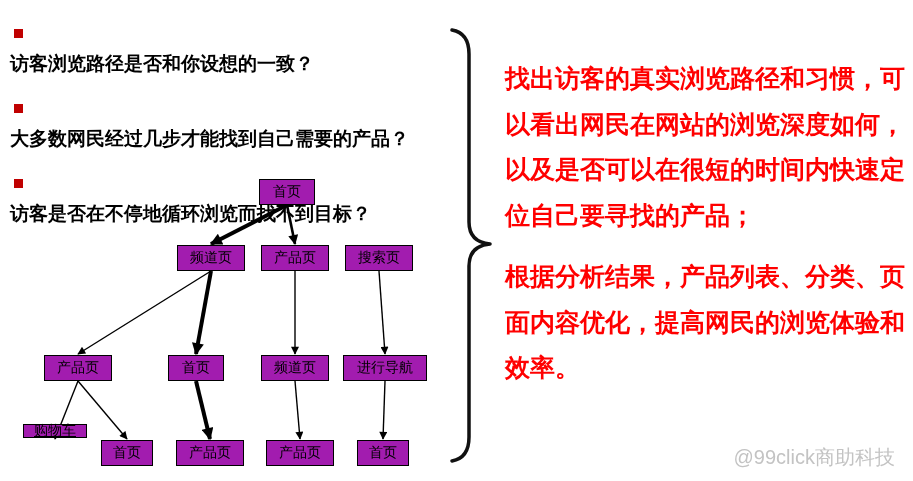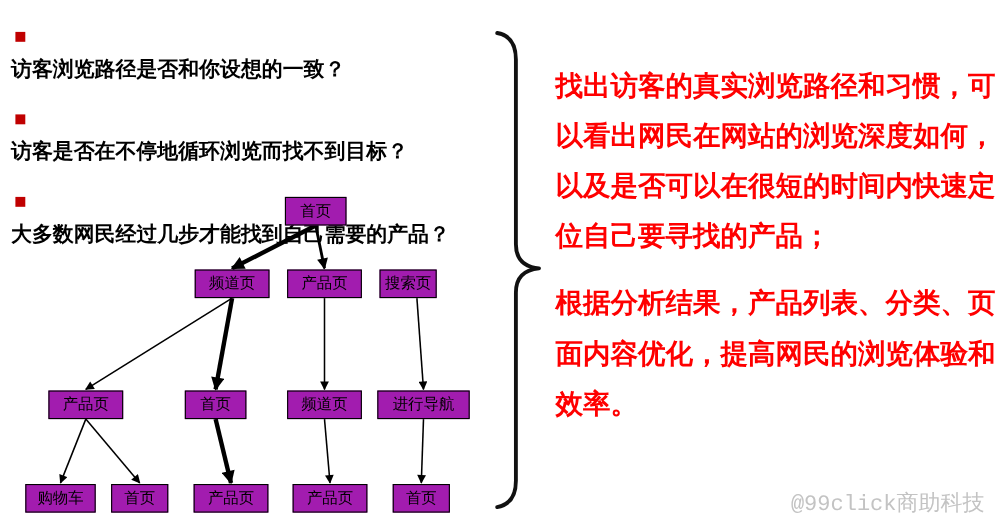--- a/index.html
+++ b/index.html
@@ -50,40 +50,40 @@
     position:absolute;left:505px;top:56px;width:406px;
     color:#ff0000;font-weight:bold;font-size:25px;line-height:1.82;
     letter-spacing:0;
   }
   .insight p{margin:0;}
   .insight p + p{margin-top:16px;}
 
   
   .watermark{
     position:absolute;right:18px;bottom:10px;
-    color:#c3c3c3;font-size:20px;font-weight:normal;font-family:Liberation Mono, monospace;
+    color:#c3c3c3;font-size:20px;font-weight:normal;
   }
 </style>
 </head>
 <body>
 
 <div class="page">
 
   <ul class="bullets">
     <li>
       <span class="sq"></span>
       <span>访客浏览路径是否和你设想的一致？</span>
     </li>
     <li>
       <span class="sq"></span>
-      <span>访客是否在不停地循环浏览而找不到目标？</span>
+      <span>大多数网民经过几步才能找到自己需要的产品？</span>
     </li>
     <li>
       <span class="sq"></span>
-      <span>大多数网民经过几步才能找到自己需要的产品？</span>
+      <span>访客是否在不停地循环浏览而找不到目标？</span>
     </li>
   </ul>
 
   <svg class="overlay-svg" width="913" height="481" viewBox="0 0 913 481" xmlns="http://www.w3.org/2000/svg">
     <defs>
       <marker id="arrow-thin" viewBox="0 0 10 10" refX="9" refY="5" markerWidth="9" markerHeight="8" orient="auto" markerUnits="userSpaceOnUse">
         <path d="M0,0 L10,5 L0,10 z" fill="#000"></path>
       </marker>
       <marker id="arrow-medium" viewBox="0 0 10 10" refX="9" refY="5" markerWidth="11" markerHeight="10" orient="auto" markerUnits="userSpaceOnUse">
         <path d="M0,0 L10,5 L0,10 z" fill="#000"></path>
@@ -105,26 +105,26 @@
         <line x1="295" y1="381" x2="300" y2="439" class="edge edge-thin" marker-end="url(#arrow-thin)"></line>
         <line x1="385" y1="381" x2="383" y2="439" class="edge edge-thin" marker-end="url(#arrow-thin)"></line>
       </g>
     <path class="brace-path" d="M 452 30 Q 469 33 469 54 L 469 222 Q 469 242 490 244 Q 469 246 469 266 L 469 437 Q 469 458 452 461"></path>
   </svg>
 
   <div id="nodes-layer">
       <div class="node" style="left: 259px; top: 179px; width: 56px; height: 26px;">首页</div>
       <div class="node" style="left: 177px; top: 245px; width: 68px; height: 26px;">频道页</div>
       <div class="node" style="left: 261px; top: 245px; width: 68px; height: 26px;">产品页</div>
-      <div class="node" style="left: 345px; top: 245px; width: 52px; height: 26px;">搜索页</div>
+      <div class="node" style="left: 345px; top: 245px; width: 68px; height: 26px;">搜索页</div>
       <div class="node" style="left: 44px; top: 355px; width: 68px; height: 26px;">产品页</div>
       <div class="node" style="left: 168px; top: 355px; width: 56px; height: 26px;">首页</div>
       <div class="node" style="left: 261px; top: 355px; width: 68px; height: 26px;">频道页</div>
       <div class="node" style="left: 343px; top: 355px; width: 84px; height: 26px;">进行导航</div>
-      <div class="node" style="left: 23px; top: 440px; width: 64px; height: 26px;">购物车</div>
+      <div class="node" style="left: 23px; top: 424px; width: 64px; height: 14px; text-decoration: underline;">购物车</div>
       <div class="node" style="left: 101px; top: 440px; width: 52px; height: 26px;">首页</div>
       <div class="node" style="left: 176px; top: 440px; width: 68px; height: 26px;">产品页</div>
       <div class="node" style="left: 266px; top: 440px; width: 68px; height: 26px;">产品页</div>
       <div class="node" style="left: 357px; top: 440px; width: 52px; height: 26px;">首页</div>
     </div>
 
   <div class="insight">
     <p>找出访客的真实浏览路径和习惯，可以看出网民在网站的浏览深度如何，以及是否可以在很短的时间内快速定位自己要寻找的产品；</p>
     <p>根据分析结果，产品列表、分类、页面内容优化，提高网民的浏览体验和效率。</p>
   </div>

